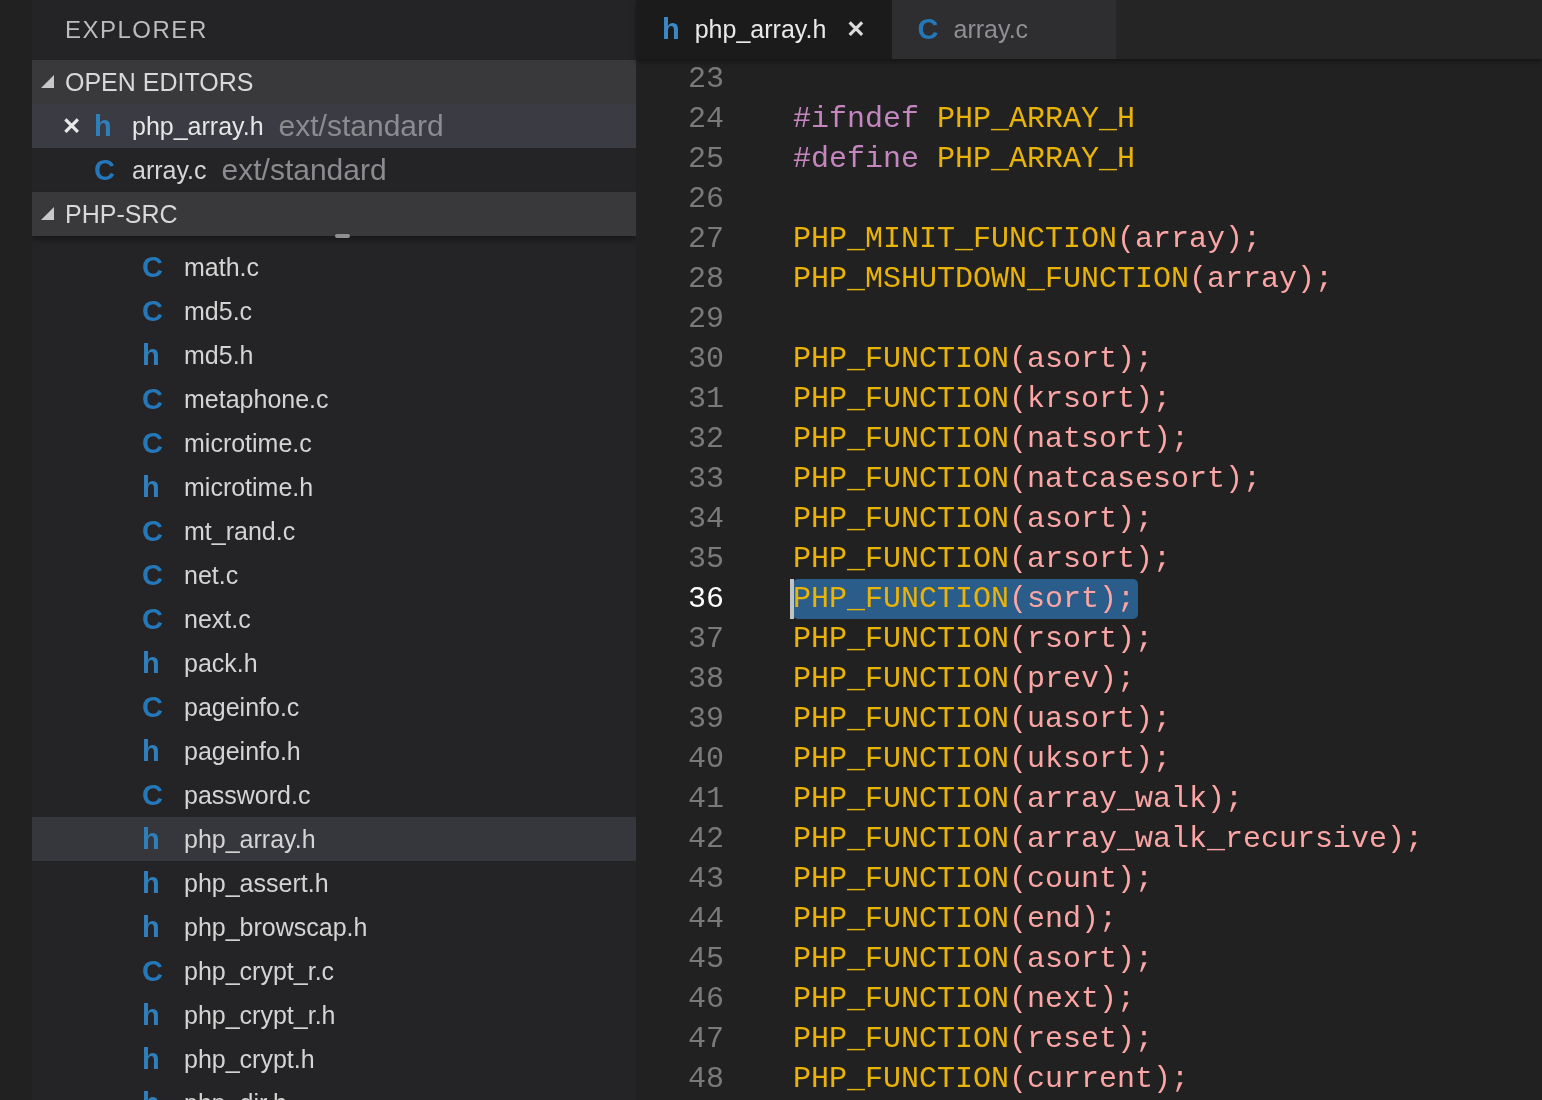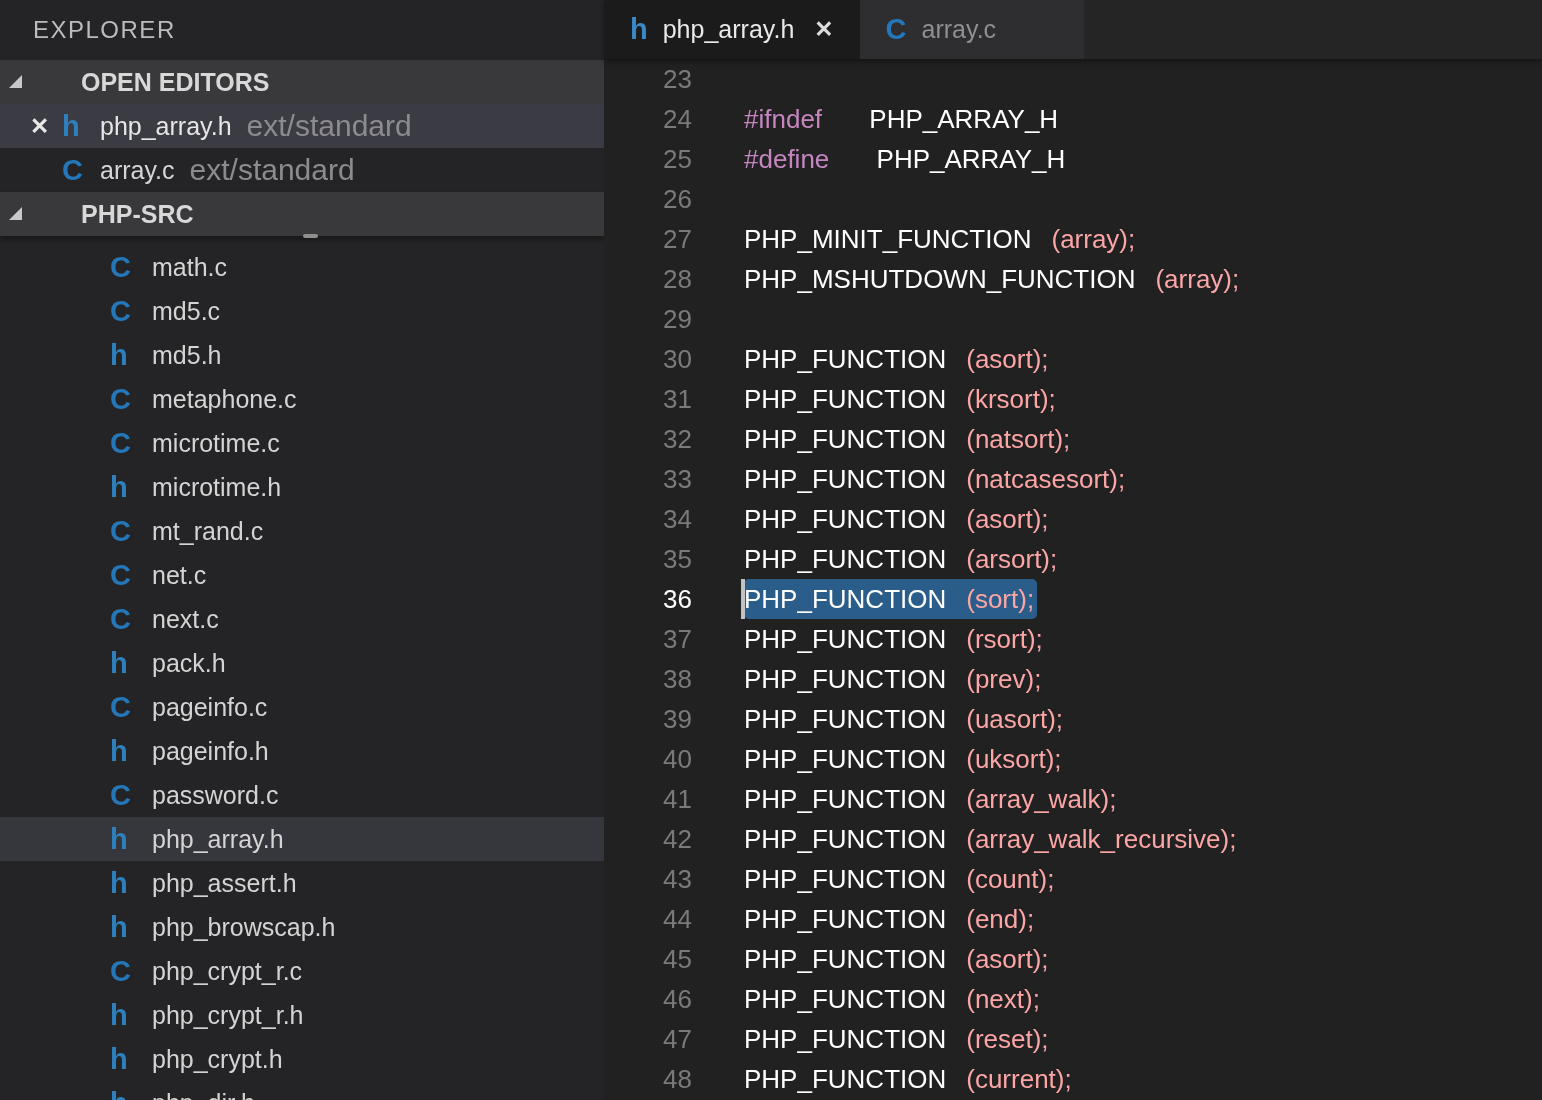--- a/index.html
+++ b/index.html
@@ -5,28 +5,28 @@
   html,body{margin:0;padding:0;}
   body{
     width:1542px;height:1100px;overflow:hidden;
     background:#212122;
     font-family:"Liberation Sans",sans-serif;
     -webkit-font-smoothing:antialiased;
   }
   .app{display:flex;width:1542px;height:1100px;}
 
   
-  .sidebar{width:604px;flex:none;background:#242426;position:relative;overflow:hidden;}
+  .sidebar{width:604px;flex:none;background:#242426;position:relative;overflow:hidden;margin-left:32px;}
   .explorer-title{
     height:60px;display:flex;align-items:center;padding-left:33px;
     color:#bcbcbc;font-size:24px;letter-spacing:1.5px;
   }
   .section-header{
     height:44px;background:#39393c;display:flex;align-items:center;
-    color:#d8d8d8;font-weight:bold;font-size:25px;position:relative;z-index:2;gap:48px;
+    color:#d8d8d8;font-weight:normal;font-size:25px;position:relative;z-index:2;
   }
   .section-header.shadowed{box-shadow:0 4px 6px rgba(0,0,0,.35);}
   .twisty{
     width:0;height:0;flex:none;
     border-bottom:13px solid #c8c8c8;border-left:13px solid transparent;
     margin:0 11px 2px 9px;
   }
   .oe-row{height:44px;display:flex;align-items:center;font-size:25px;color:#d6d6d6;}
   .oe-row.active{background:#3b3b43;color:#e6e6e6;}
   .oe-close{width:32px;margin-left:30px;flex:none;color:#e8e8e8;font-weight:bold;font-size:23px;}
@@ -47,31 +47,31 @@
     position:relative;z-index:2;box-shadow:0 3px 5px rgba(0,0,0,.35);
   }
   .tab{display:flex;align-items:center;height:100%;font-size:25px;}
   .tab.active{background:#1b1b1c;color:#e9e9e9;padding:0 26px;}
   .tab.inactive{background:#2e2e30;color:#8f8f94;padding:0 88px 0 26px;}
   .tab-icon{font-weight:bold;font-size:29px;margin-right:15px;line-height:1;}
   .tab-icon.h{color:#3a88c6;}
   .tab-icon.c{color:#2478ba;}
   .tab-close{margin-left:20px;color:#dcdcdc;font-size:23px;font-weight:bold;}
 
-  .code{flex:1;background:#212122;overflow:hidden;font-family:Liberation Sans, sans-serif;font-size:26px;}
+  .code{flex:1;background:#212122;overflow:hidden;font-family:Liberation Mono, monospace;font-size:30px;}
   .cl{height:40px;display:flex;align-items:stretch;white-space:pre;}
   .ln{width:88px;flex:none;text-align:right;color:#7a7a7a;display:flex;align-items:center;justify-content:flex-end;}
   .cl.sel .ln{color:#ffffff;}
-  .lc{margin-left:52px;position:relative;display:flex;align-items:center;gap:20px;}
+  .lc{margin-left:69px;position:relative;display:flex;align-items:center;}
   .cl.sel .lc{background:#2b5d8a;border-radius:5px;padding-right:3px;}
   .cl.sel .lc::before{
     content:"";position:absolute;left:-3px;top:0;bottom:0;width:4px;background:#c0c3c6;
   }
   .tk-pp{color:#c586c0;}
-  .tk-fn{color:#ffffff;}
+  .tk-fn{color:#eab308;}
   .tk-pl{color:#fca5a5;}
 </style>
 </head>
 <body>
 
 <div class="app">
 
   <aside class="sidebar">
     <div class="explorer-title">EXPLORER</div>
 

